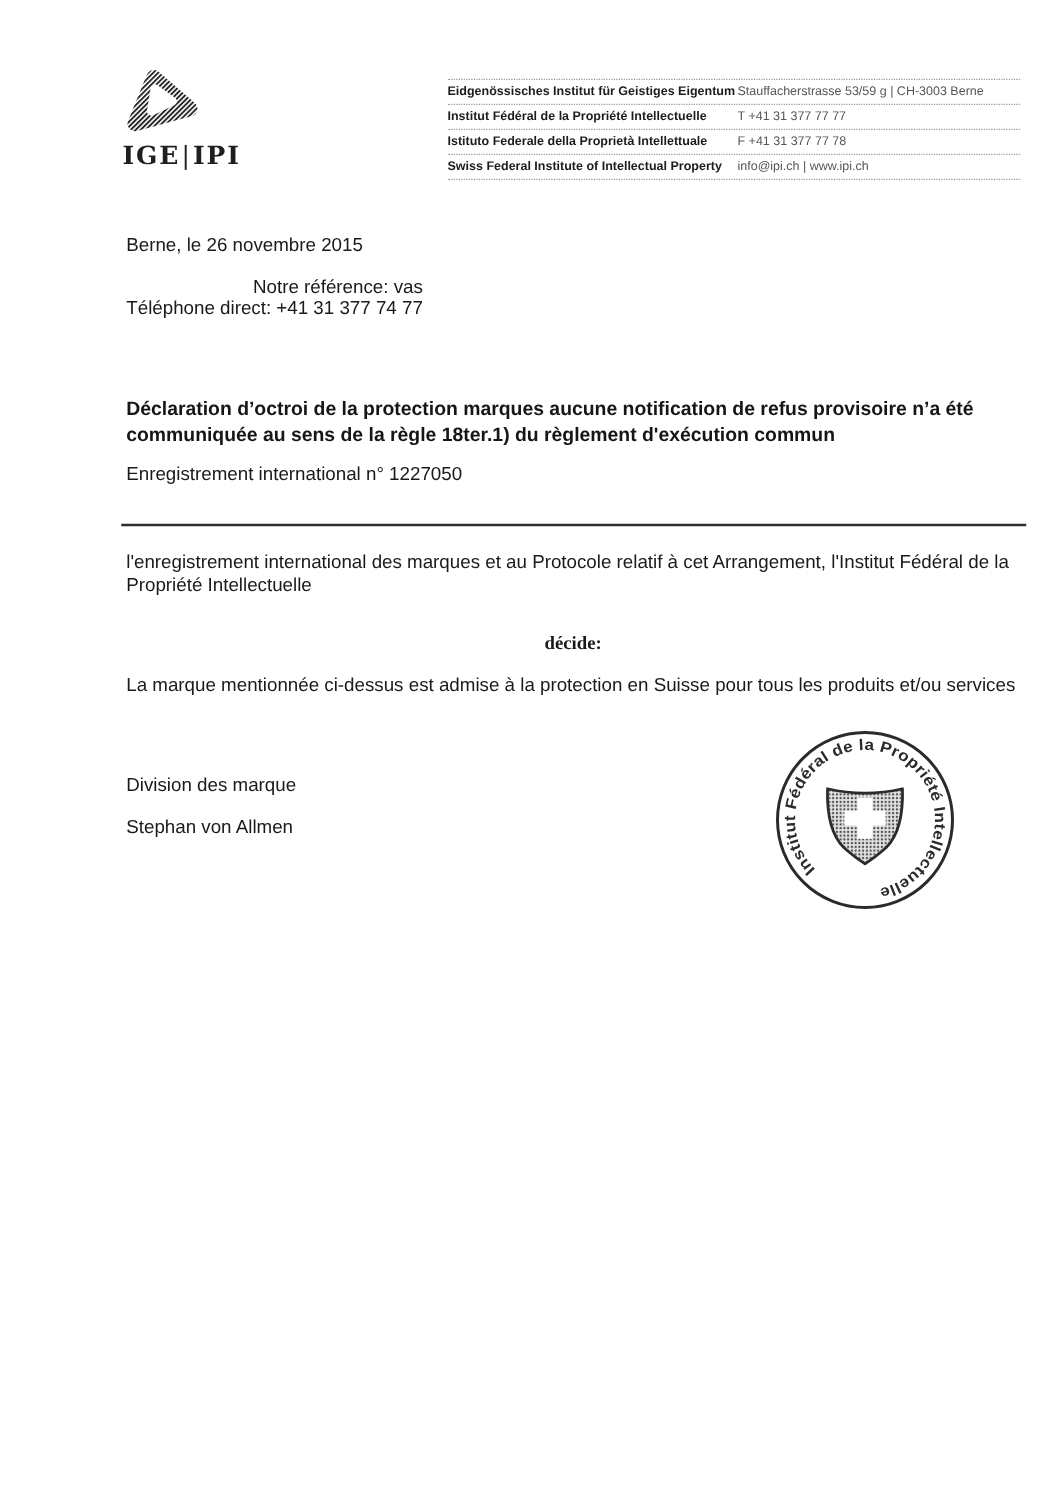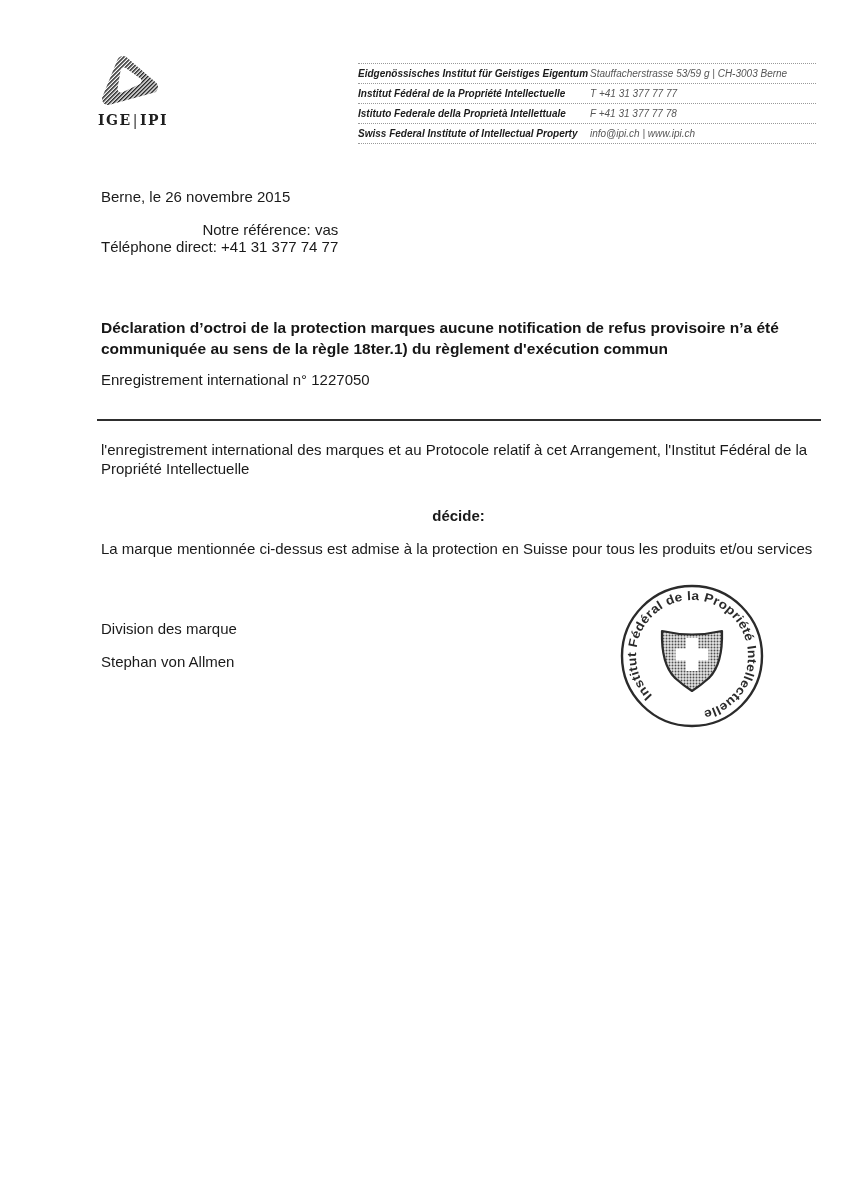--- a/index.html
+++ b/index.html
@@ -4,46 +4,46 @@
 <style>
   html,body{margin:0;padding:0;background:#fff;}
   .page{
     position:relative;width:850px;height:1200px;background:#ffffff;
     font-family:"Liberation Sans", sans-serif;color:#1a1a1a;overflow:hidden;
   }
   
   .logo-mark{position:absolute;left:100px;top:56px;width:60px;height:56px;}
   .wordmark{
     position:absolute;left:98px;top:112px;
-    font-family:"DejaVu Serif", serif;font-weight:bold;font-size:14px;
+    font-family:"DejaVu Serif", serif;font-weight:bold;font-size:20px;
     letter-spacing:1.5px;color:#1f1f1f;white-space:nowrap;
   }
   .wordmark .bar{font-weight:normal;padding:0 1px;}
-  .lh-table{position:absolute;left:358px;top:63px;width:458px;font-style:italic;}
+  .lh-table{position:absolute;left:358px;top:63px;width:458px;}
   .lh-row{display:flex;align-items:center;height:19px;border-top:1px dotted #9a9a9a;}
   .lh-row:last-child{border-bottom:1px dotted #9a9a9a;}
   .lh-name{width:232px;font-size:10px;font-weight:bold;color:#1c1c1c;white-space:nowrap;}
   .lh-contact{font-size:10px;color:#565656;white-space:nowrap;}
   
   .txt{position:absolute;left:101px;font-size:15px;line-height:17px;white-space:nowrap;text-align:right;}
   .date-line{top:188px;}
   .ref-block{top:221px;}
   .subject{
     position:absolute;left:101px;top:317px;width:724px;
     font-size:15.5px;font-weight:bold;line-height:21px;color:#161616;
   }
   .subject div{white-space:nowrap;}
   .registration{top:371px;}
   .rule{position:absolute;left:97px;top:419px;width:724px;height:2px;background:#2e2e2e;}
   .para{position:absolute;left:101px;font-size:15px;line-height:18.5px;color:#1a1a1a;}
   .para div{white-space:nowrap;}
   .p1{top:441px;}
   .decide{
     position:absolute;left:101px;top:507px;width:715px;text-align:center;
-    font-size:15px;font-weight:bold;
+    font-size:15px;font-weight:bold;font-family:Liberation Serif, serif;
   }
   .grant{top:540px;}
   .grant b{font-weight:normal;}
   .division{top:620px;}
   .signer{top:653px;}
   
   .stamp{position:absolute;left:616px;top:581px;width:152px;height:152px;}
 </style>
 </head>
 <body>

